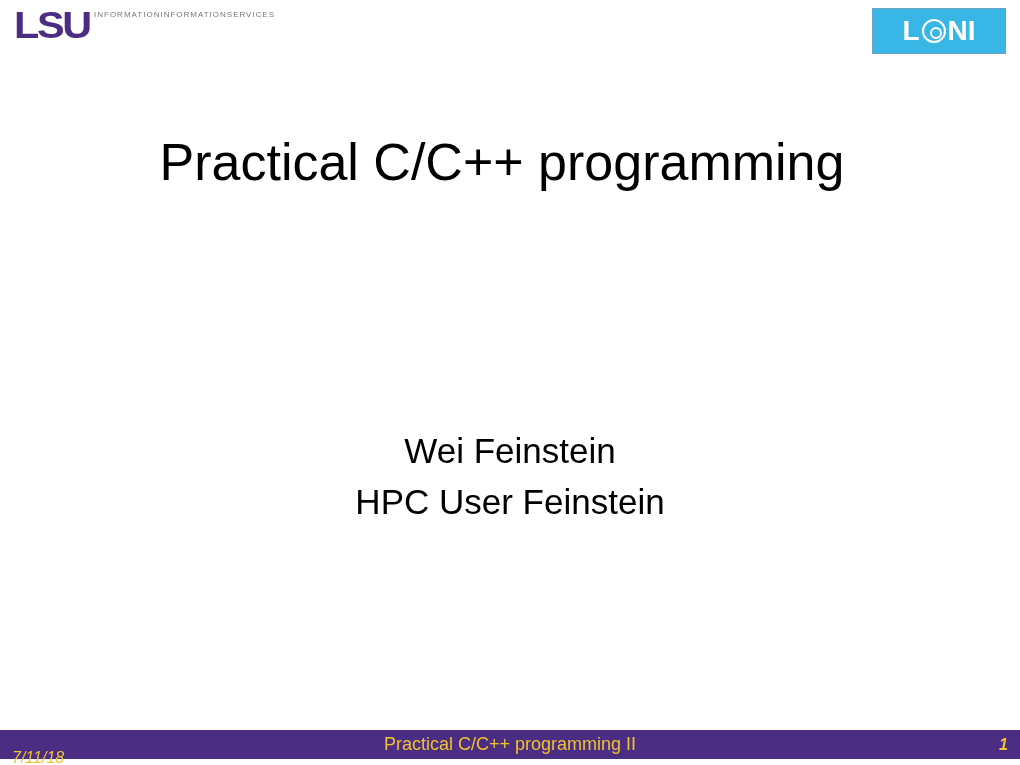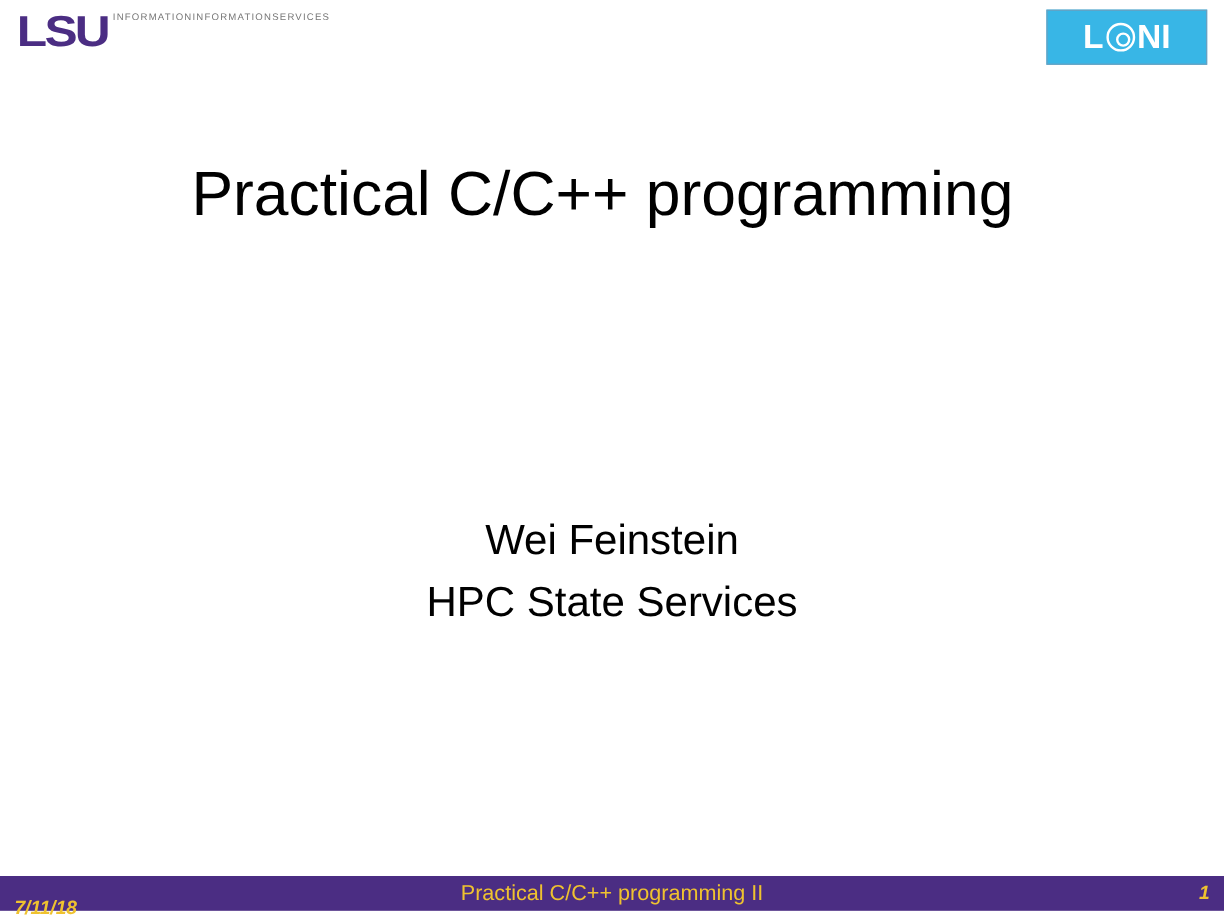--- a/index.html
+++ b/index.html
@@ -27,21 +27,21 @@
   
   .title { position: absolute; top: 130px; left: 0; right: 16px; text-align: center; }
   .title .line { font-size: 52px; color: #000; line-height: 1.25; font-weight: 400;}
   .authors { position: absolute; top: 406px; left: 0; right: 0; text-align: center; margin-top: 20px; }
   .authors .line { font-size: 35px; color: #000; line-height: 1.45; font-weight: 400; }
 
   
   .footer { position: absolute; left: 0; right: 0; bottom: 6px; height: 29px;
             background: #4b2d83; display: flex; align-items: center;
             padding: 0 12px; color: #efc22f; }
-  .footer .date { font-size: 16px; font-style: italic; font-weight: 700; margin-top: 26px; }
+  .footer .date { font-size: 16px; font-style: italic; font-weight: 400; margin-top: 26px; }
   .footer .center { position: absolute; left: 0; right: 0; text-align: center;
                     font-size: 18px; color: #efc22f; }
   .footer .page { position: absolute; right: 12px; font-size: 16px; font-style: italic; font-weight: 700; }
 </style>
 </head>
 <body>
 
 <div class="slide">
 
   <div class="header">
@@ -59,21 +59,21 @@
       <span class="glyph">NI</span>
     </div>
   </div>
 
   <div class="title">
     <div class="line">Practical C/C++ programming</div>
   </div>
 
   <div class="authors">
     <div class="line">Wei Feinstein</div>
-    <div class="line">HPC State Services</div>
+    <div class="line">HPC User Feinstein</div>
   </div>
 
   <div class="footer">
     <span class="date">7/11/18</span>
     <span class="center">Practical C/C++ programming II</span>
     <span class="page">1</span>
   </div>
 
 </div>
 

